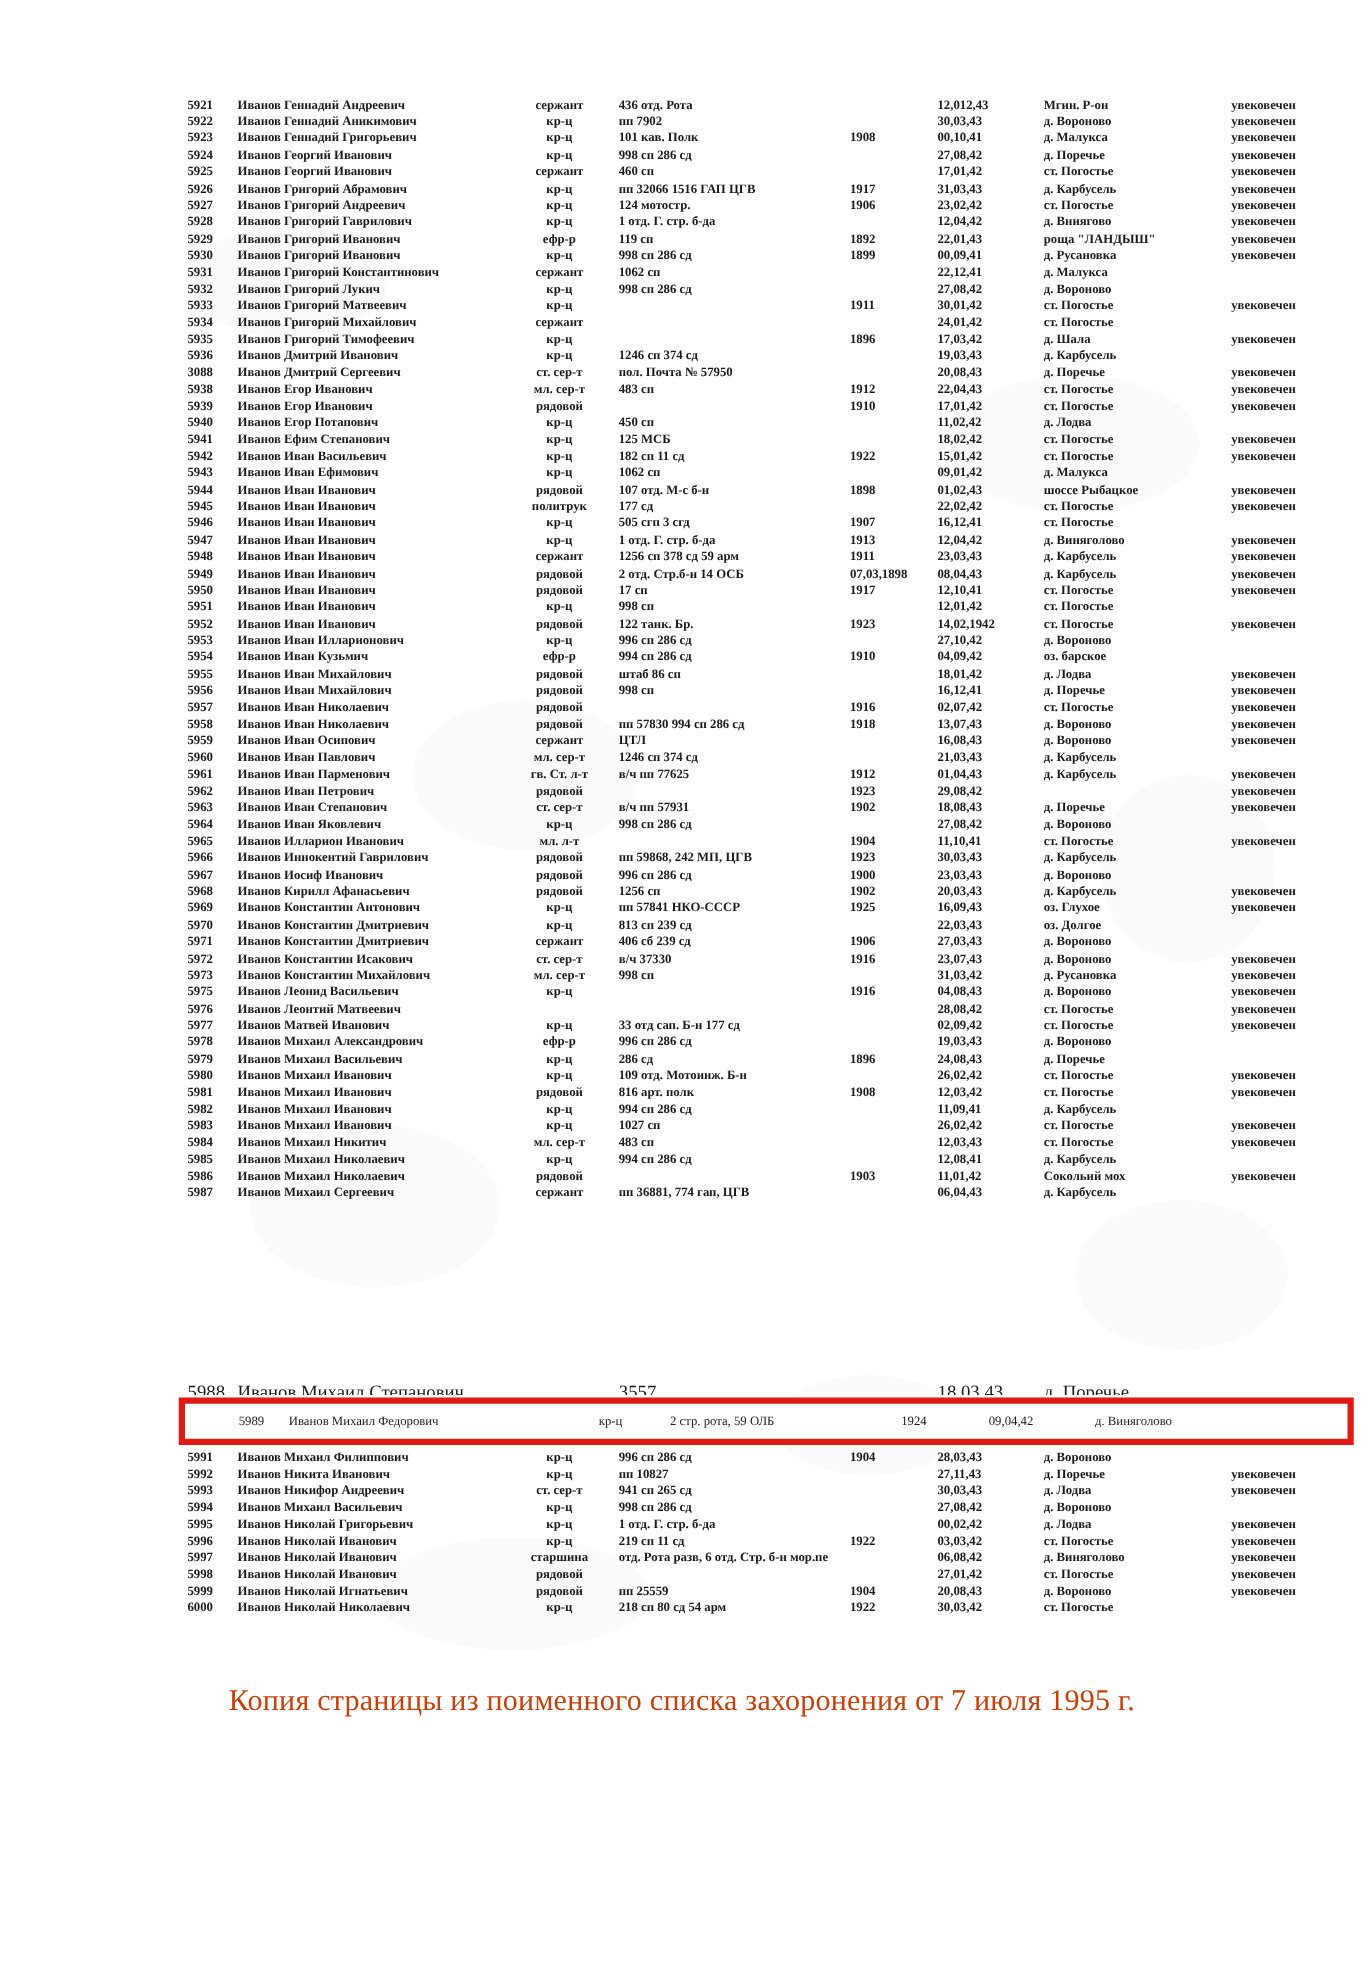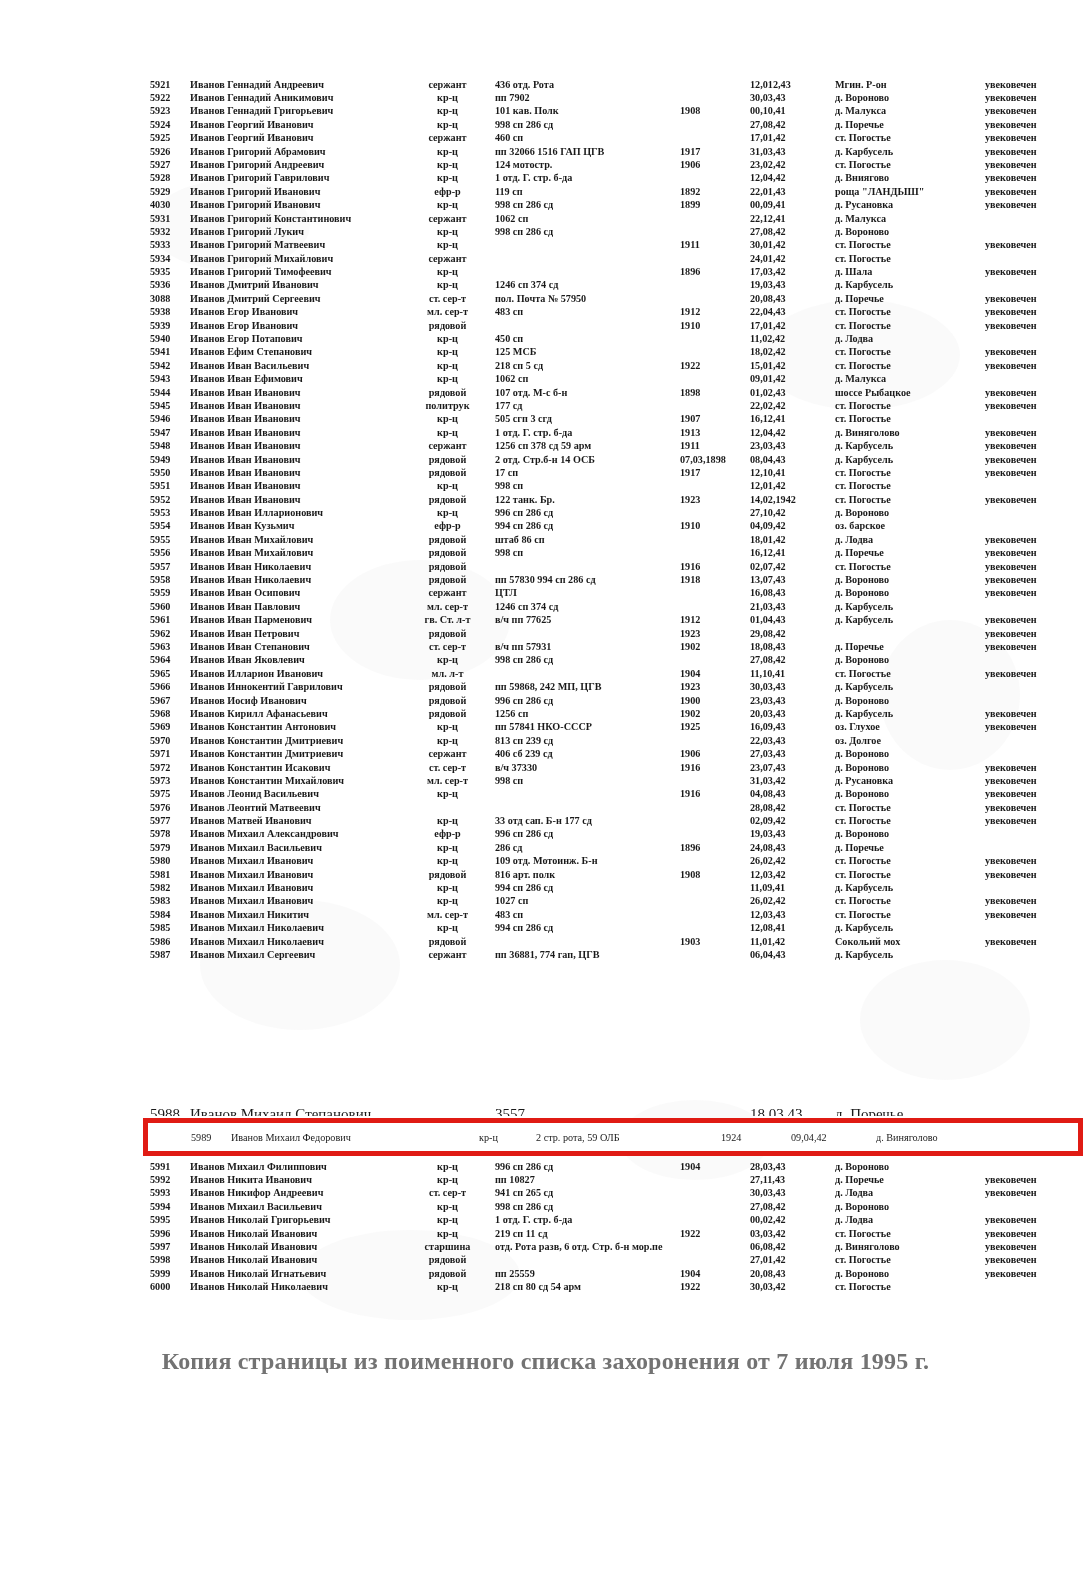--- a/index.html
+++ b/index.html
@@ -80,23 +80,23 @@
   }
   .hl-row td { padding: 0; vertical-align: top; white-space: nowrap; }
 
   .caption {
     position: absolute;
     left: 0;
     top: 1348px;
     width: 1091px;
     text-align: center;
     font-family: "Liberation Serif", serif;
-    font-weight: bold;
+    font-weight: normal;
     font-size: 24px;
-    color: #737373;
+    color: #c2410c;
     letter-spacing: 0.2px;
   }
 
   
   .smudge {
     position: absolute;
     border-radius: 50%;
     background: rgba(150,150,150,0.05);
     pointer-events: none;
   }
@@ -221,21 +221,21 @@
             <td class="c-num">5929</td>
             <td class="c-name">Иванов Григорий Иванович</td>
             <td class="c-rank">ефр-р</td>
             <td class="c-unit">119 сп</td>
             <td class="c-year">1892</td>
             <td class="c-date">22,01,43</td>
             <td class="c-place">роща "ЛАНДЫШ"</td>
             <td class="c-note">увековечен</td>
           </tr>
           <tr>
-            <td class="c-num">4030</td>
+            <td class="c-num">5930</td>
             <td class="c-name">Иванов Григорий Иванович</td>
             <td class="c-rank">кр-ц</td>
             <td class="c-unit">998 сп 286 сд</td>
             <td class="c-year">1899</td>
             <td class="c-date">00,09,41</td>
             <td class="c-place">д. Русановка</td>
             <td class="c-note">увековечен</td>
           </tr>
           <tr>
             <td class="c-num">5931</td>
@@ -344,21 +344,21 @@
             <td class="c-unit">125 МСБ</td>
             <td class="c-year"></td>
             <td class="c-date">18,02,42</td>
             <td class="c-place">ст. Погостье</td>
             <td class="c-note">увековечен</td>
           </tr>
           <tr>
             <td class="c-num">5942</td>
             <td class="c-name">Иванов Иван Васильевич</td>
             <td class="c-rank">кр-ц</td>
-            <td class="c-unit">218 сп 5 сд</td>
+            <td class="c-unit">182 сп 11 сд</td>
             <td class="c-year">1922</td>
             <td class="c-date">15,01,42</td>
             <td class="c-place">ст. Погостье</td>
             <td class="c-note">увековечен</td>
           </tr>
           <tr>
             <td class="c-num">5943</td>
             <td class="c-name">Иванов Иван Ефимович</td>
             <td class="c-rank">кр-ц</td>
             <td class="c-unit">1062 сп</td>

